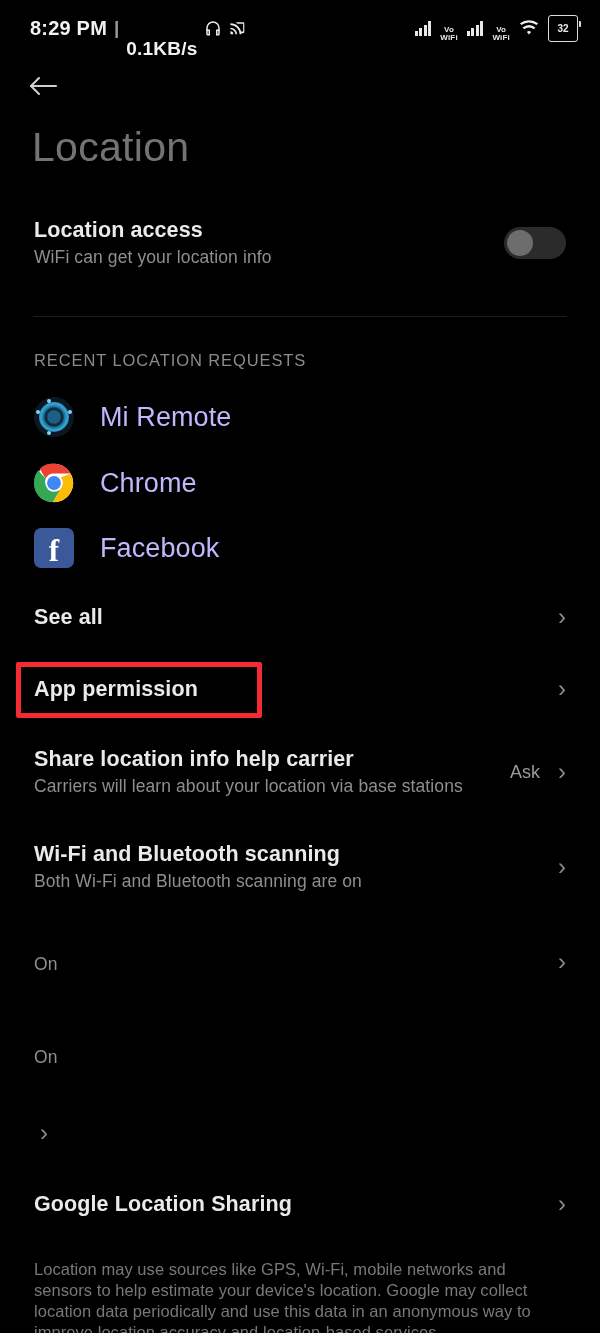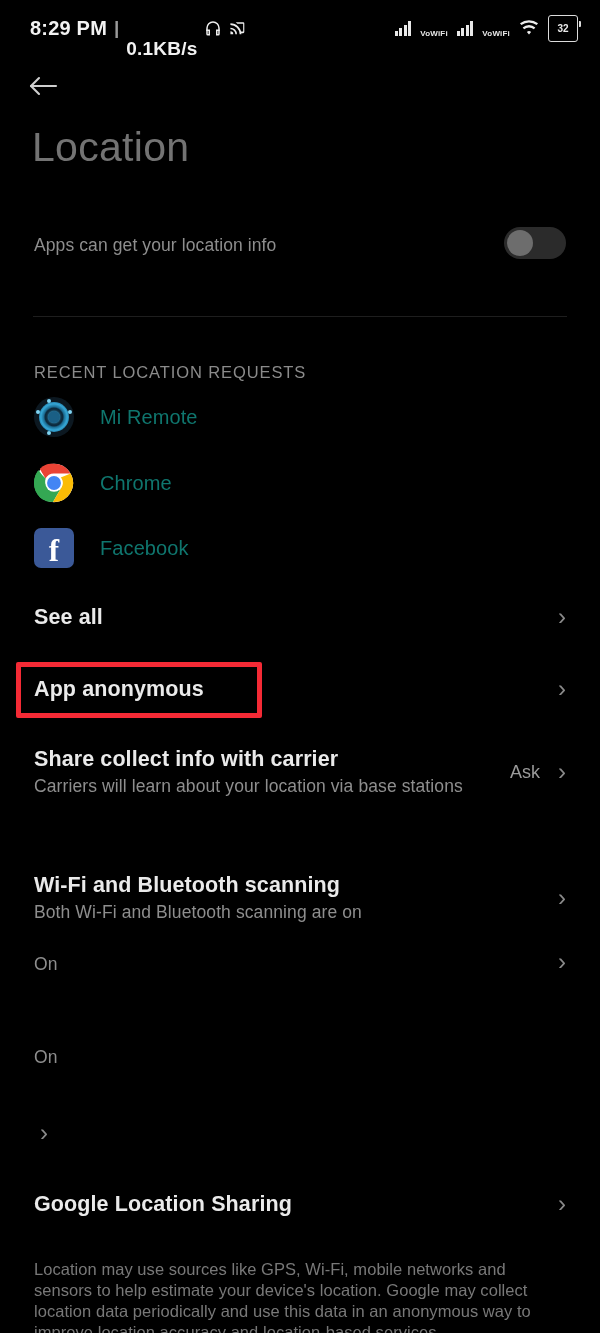--- a/index.html
+++ b/index.html
@@ -24,21 +24,21 @@
   .sb-icon { display: inline-flex; align-items: center; }
   .sb-right { display: flex; align-items: center; gap: 9px; }
 
   .bars { display: flex; align-items: flex-end; gap: 1.5px; height: 16px; }
   .bars i { display: block; width: 3px; background: #e8e8e8; }
   .bars i:nth-child(1){ height: 5px; }
   .bars i:nth-child(2){ height: 8px; }
   .bars i:nth-child(3){ height: 11px; }
   .bars i:nth-child(4){ height: 15px; }
 
-  .vowifi { display: flex; flex-direction: row; align-items: center; line-height: 8px; margin-top: 12px; }
+  .vowifi { display: flex; flex-direction: column; align-items: center; line-height: 8px; margin-top: 12px; }
   .vowifi span { color: #e8e8e8; font-size: 8px; font-weight: bold; letter-spacing: .2px; }
 
   .battery {
     position: relative; width: 30px; height: 27px;
     border: 1.6px solid #dcdcdc; border-radius: 3px;
     display: flex; align-items: center; justify-content: center;
   }
   .battery:after {
     content: ""; position: absolute; right: -4px; top: 5px;
     width: 2.4px; height: 6px; background: #dcdcdc; border-radius: 0 1px 1px 0;
@@ -82,21 +82,21 @@
   }
 
   .section-label {
     position: absolute; left: 34px;
     font-size: 16.5px; color: #8b8b8b; letter-spacing: .9px;
   }
 
   
   .app-row { position: absolute; left: 0; width: 600px; display: flex; align-items: center; padding: 0 34px; }
   .app-icon { width: 40px; height: 40px; flex: 0 0 auto; margin-right: 26px; position: relative; }
-  .app-name { font-size: 20px; color: #0f766e; letter-spacing: .1px; }
+  .app-name { font-size: 27px; color: #c4b5fd; letter-spacing: .1px; }
 
   
   .ic-miremote { border-radius: 50%; background: #0c1821; display: flex; align-items: center; justify-content: center; }
   .ic-miremote .ring {
     width: 30px; height: 30px; border-radius: 50%;
     background: radial-gradient(circle at 50% 50%, #0d2a3d 0%, #0d2a3d 42%, #1b6d94 48%, #35a7d6 62%, #1d6f99 78%, #0e2c40 100%);
     position: relative;
   }
   .ic-miremote .ring:after {
     content:""; position:absolute; left:9px; top:9px; width:12px; height:12px;
@@ -190,30 +190,31 @@
       <svg width="30" height="22" viewBox="0 0 30 22" fill="none" stroke="#cfcfcf" stroke-width="2.1" stroke-linecap="round" stroke-linejoin="round">
         <path d="M28 11H3"></path>
           <path d="M11 3L3 11l8 8"></path>
       </svg>
     </span>
   </div>
   <div class="page-title">Location</div>
 
   <div class="row" style="top:208px; height:70px;">
     <div class="row-main">
-      <div class="row-sub">Apps can get your location info</div>
+      <div class="row-title">Location access</div>
+      <div class="row-sub">WiFi can get your location info</div>
     </div>
     <div class="toggle">
       <div class="knob"></div>
     </div>
   </div>
 
   <div class="divider" style="top:316px;"></div>
 
-  <div class="section-label" style="top:363px;">RECENT LOCATION REQUESTS</div>
+  <div class="section-label" style="top:351px;">RECENT LOCATION REQUESTS</div>
 
   <div class="app-row" style="top:396px; height:42px;">
     <div class="app-icon ic-miremote">
       <div class="ring"></div>
       <span class="dot d1"></span>
         <span class="dot d2"></span>
         <span class="dot d3"></span>
         <span class="dot d4"></span>
     </div>
     <div class="app-name">Mi Remote</div>
@@ -241,36 +242,36 @@
 
   <div class="row" style="top:596px; height:42px;">
     <div class="row-main">
       <div class="row-title">See all</div>
     </div>
     <div class="chev">›</div>
   </div>
 
   <div class="row" style="top:668px; height:42px;">
     <div class="row-main">
-      <div class="row-title">App anonymous</div>
+      <div class="row-title">App permission</div>
     </div>
     <div class="chev">›</div>
   </div>
   <div class="highlight-box" style="left:16px; top:662px; width:246px; height:56px;"></div>
 
   <div class="row" style="top:742px; height:60px;">
     <div class="row-main">
-      <div class="row-title">Share collect info with carrier</div>
+      <div class="row-title">Share location info help carrier</div>
       <div class="row-sub">Carriers will learn about your location via base stations</div>
     </div>
     <div class="row-value">Ask</div>
     <div class="chev">›</div>
   </div>
 
-  <div class="row" style="top:868px; height:60px;">
+  <div class="row" style="top:837px; height:60px;">
     <div class="row-main">
       <div class="row-title">Wi-Fi and Bluetooth scanning</div>
       <div class="row-sub">Both Wi-Fi and Bluetooth scanning are on</div>
     </div>
     <div class="chev">›</div>
   </div>
 
   <div class="row" style="top:932px; height:60px;">
     <div class="row-main">
       <div class="row-sub">On</div>

